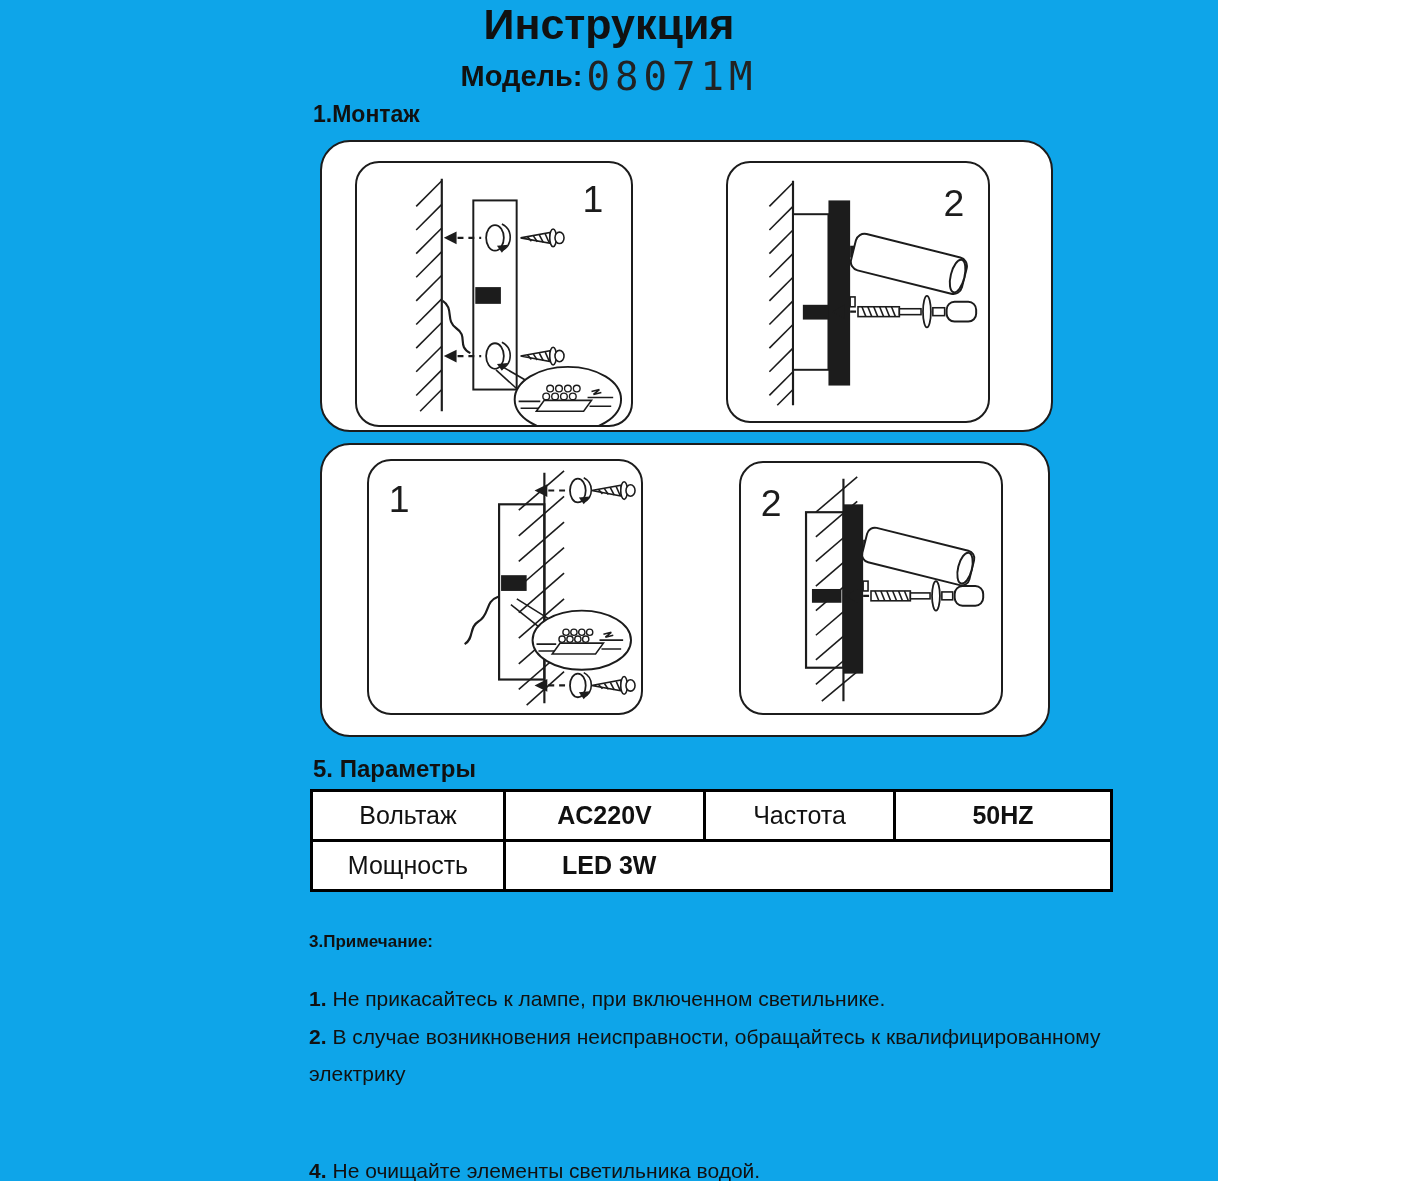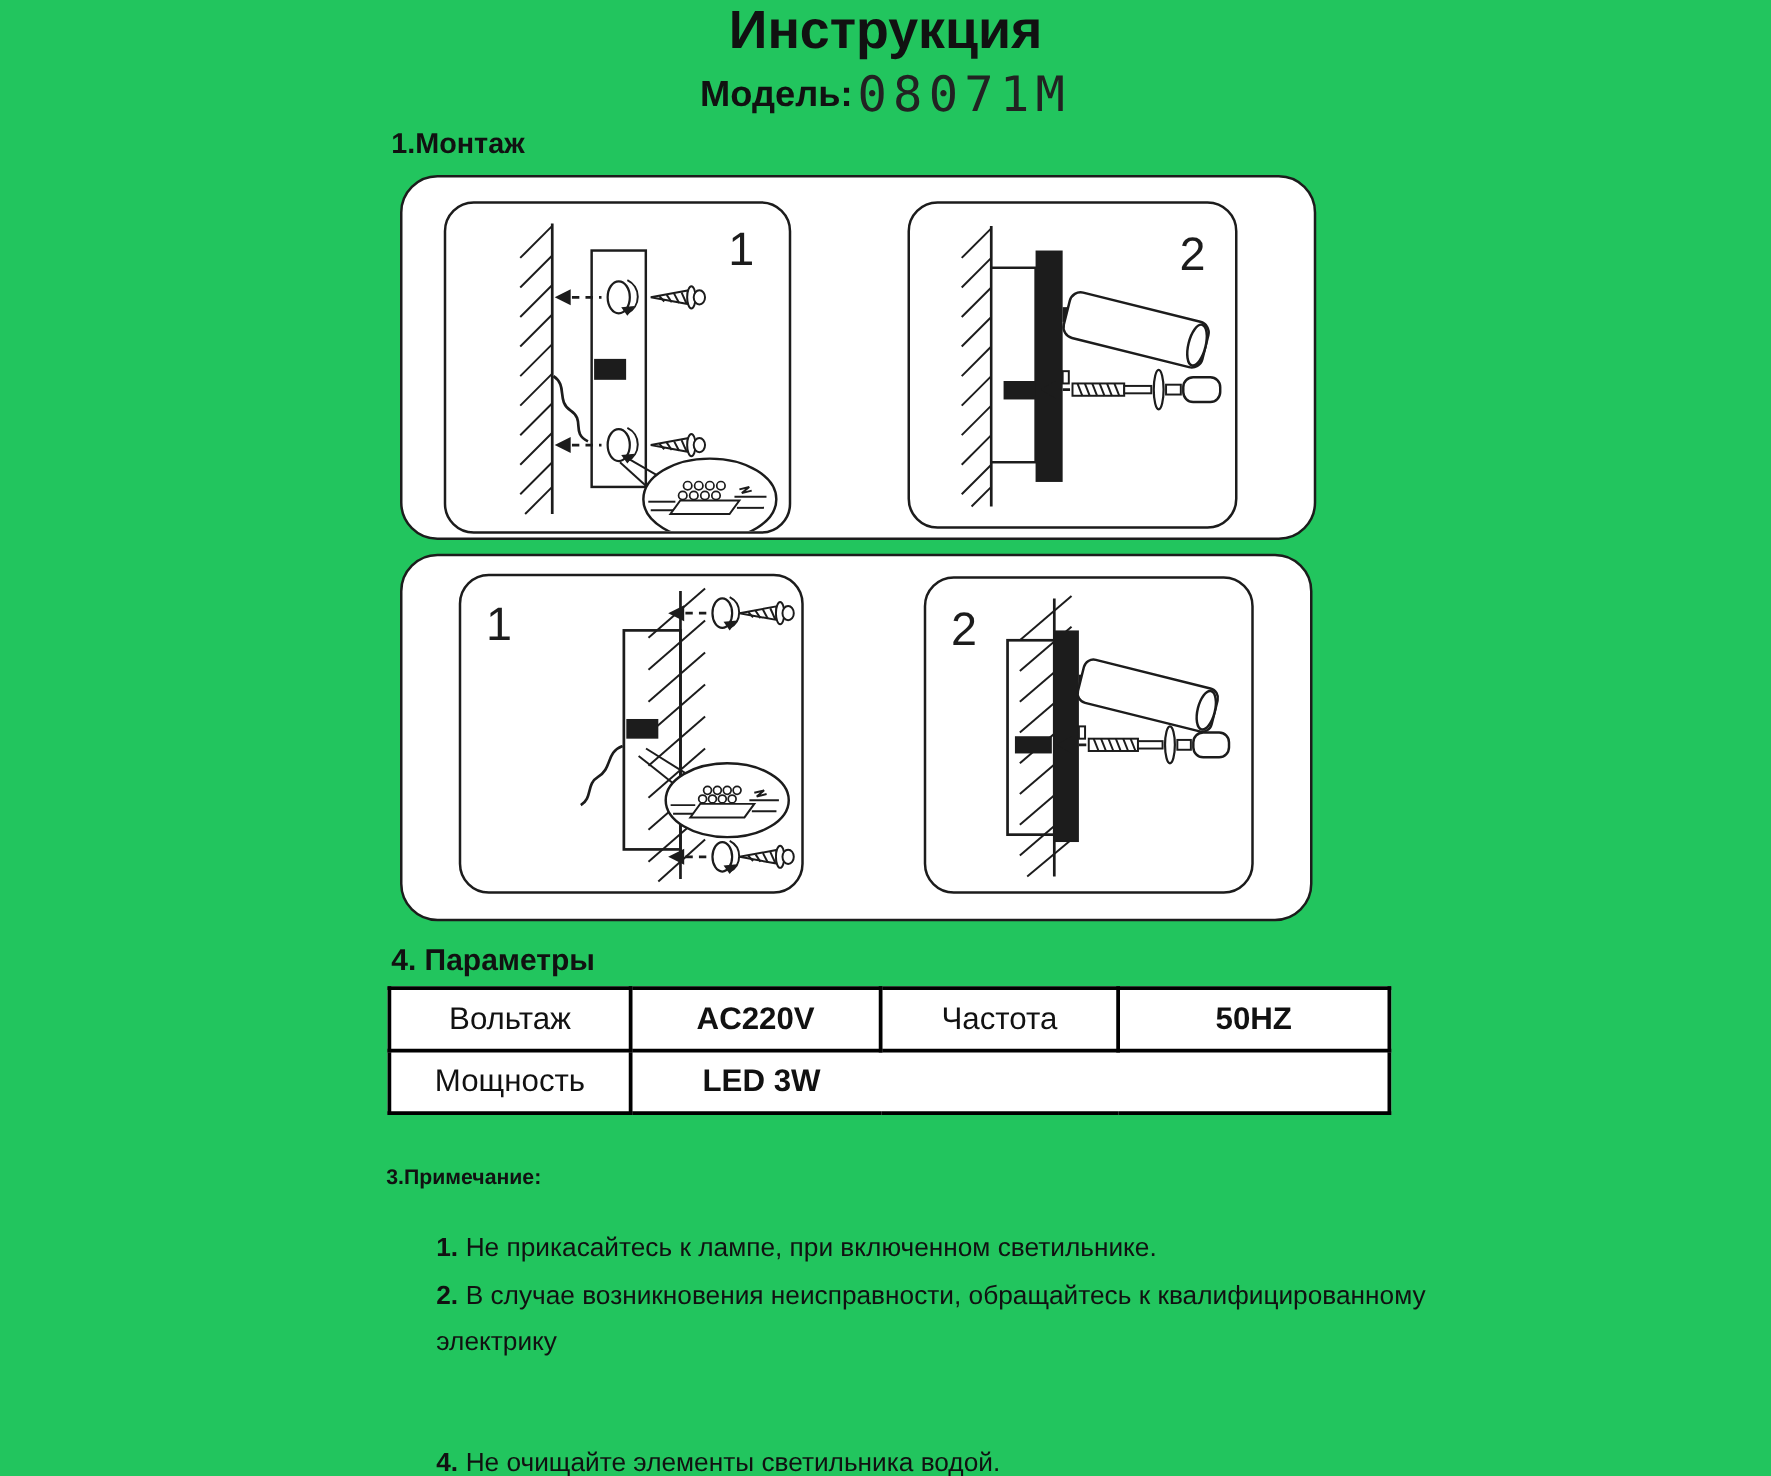--- a/index.html
+++ b/index.html
@@ -1,18 +1,18 @@
 <!DOCTYPE html>
 <html><head>
 <meta charset="utf-8">
 <style>
   * { margin:0; padding:0; box-sizing:border-box; }
   html,body { background:#ffffff; }
   .page {
-    position:relative; width:1417px; height:1181px; background:#22c55e;
+    position:relative; width:1218px; height:1181px; background:#0ea5e9;
     font-family:"Liberation Sans", sans-serif; color:#111; overflow:hidden;
   }
   .title {
     position:absolute; top:0px; left:0; width:100%;
     text-align:center; font-size:43px; font-weight:700; letter-spacing:0px;
   }
   .model-line { position:absolute; top:54px; left:0; width:100%; text-align:center; }
   .model-label { font-size:29px; font-weight:700; vertical-align:middle; }
   .model-value {
     font-size:39px; font-weight:400; vertical-align:middle;
@@ -35,21 +35,21 @@
   .params-heading { position:absolute; left:313px; top:755px; font-size:24px; font-weight:700; }
   table.params { position:absolute; left:310px; top:789px; border-collapse:collapse; background:#fff;padding-left:19px; }
   table.params td {
     border:3px solid #000; height:50px; text-align:center;
     font-size:25px; font-weight:400; color:#111;
   }
   table.params td.val { font-weight:700; }
   table.params td.led { text-align:left; padding-left:56px;margin-left:40px; }
 
   .notes-heading { position:absolute; left:309px; top:932px; font-size:17px; font-weight:700; }
-  .note-item { position:absolute; left:309px; width:800px; font-size:21px; line-height:37px; color:#111;margin-left:40px; }
+  .note-item { position:absolute; left:309px; width:800px; font-size:21px; line-height:37px; color:#111; }
   .note-item b { margin-right:6px; }
   #note1 { top:980px; }
   #note2 { top:1018px; }
   #note3 { top:1088px; }
   #note4 { top:1152px; }
 
   .ln { stroke:#1c1c1c; stroke-width:2.2; fill:none; }
   .thin { stroke:#1c1c1c; stroke-width:1.6; fill:none; }
   .wh { fill:#ffffff; stroke:#1c1c1c; }
   .blk { fill:#1c1c1c; stroke:none; }
@@ -305,21 +305,21 @@
         <rect class="wh" stroke-width="1.6" x="172" y="132" width="20" height="6"></rect>
         <ellipse class="wh" stroke-width="1.8" cx="198" cy="135" rx="4" ry="15"></ellipse>
         <rect class="wh" stroke-width="1.6" x="204" y="131" width="11" height="8"></rect>
         <rect class="wh" stroke-width="2" x="217" y="125" width="29" height="20" rx="8"></rect>
 
         <text class="stepnum" x="20" y="54">2</text>
       </svg>
     </div>
   </div>
 
-  <div class="params-heading">4. Параметры</div>
+  <div class="params-heading">5. Параметры</div>
 
   <table class="params">
     <colgroup>
         <col style="width:193px">
         <col style="width:200px">
         <col style="width:190px">
         <col style="width:217px">
       </colgroup>
     <tbody>
         <tr>

